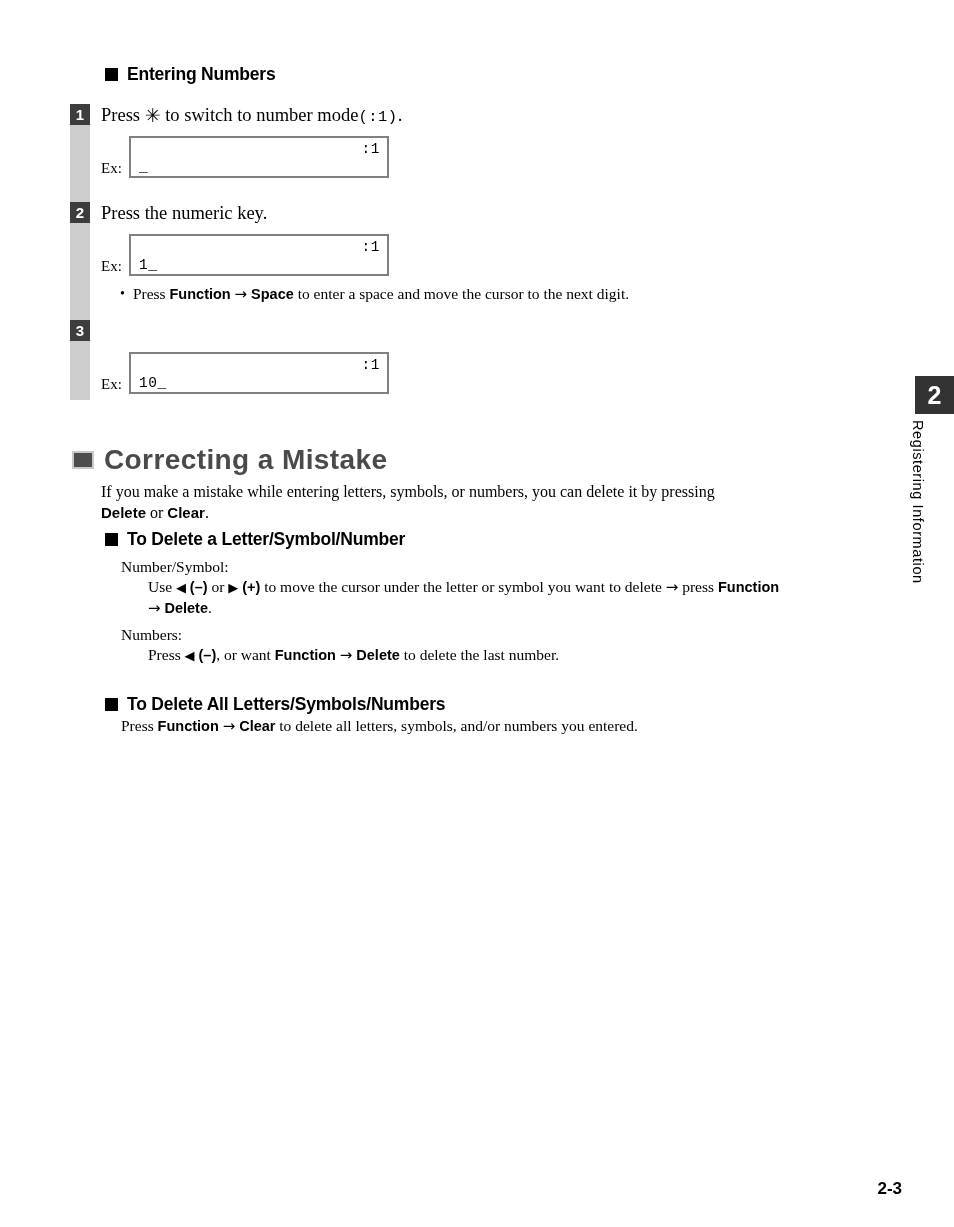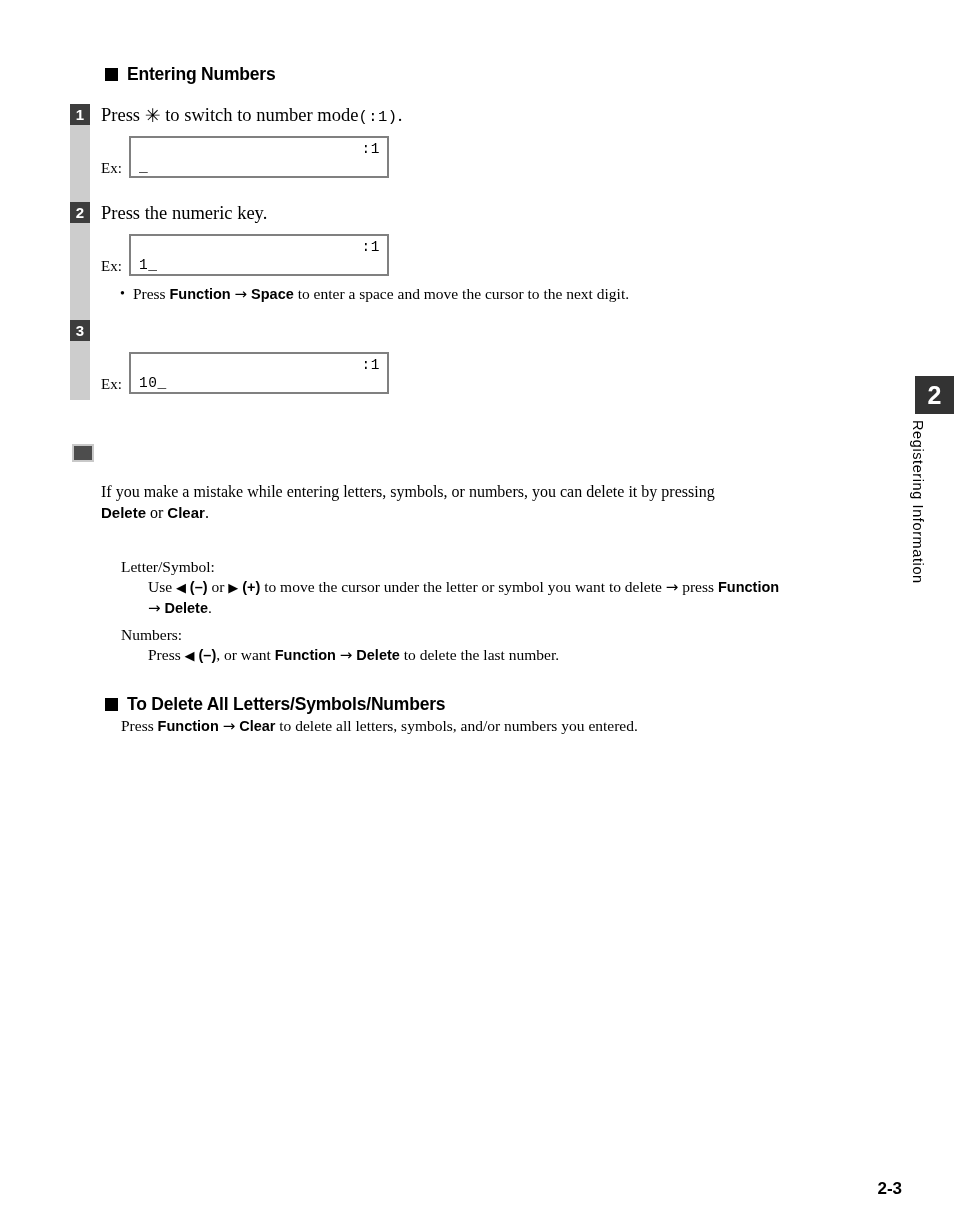--- a/index.html
+++ b/index.html
@@ -282,29 +282,34 @@
   <div class="ex-wrap" style="left:101px; top:352px; width:292px; height:42px;">
     <span class="ex-label">Ex:</span>
     <div class="lcd">
       <span class="lcd-line1">:1</span>
       <span class="lcd-line2">10_</span>
     </div>
   </div>
 
   <div class="h2-row" style="left:72px; top:444px;">
     <span class="sq-gray"></span>
+    <span class="h2-text">Correcting a Mistake</span>
   </div>
 
   <div class="para" style="left:101px; top:481px; width:790px;">
     <span>If you make a mistake while entering letters, symbols, or numbers, you can delete it by pressing</span><br>
     <span class="kb-lg">Delete</span><span> or </span><span class="kb-lg">Clear</span><span>.</span>
   </div>
 
-
-  <div class="para-sm" style="left:121px; top:557px;">Letter/Symbol:</div>
+  <div class="h3-row" style="left:105px; top:529px;">
+    <span class="sq-black"></span>
+    <span class="h3-text">To Delete a Letter/Symbol/Number</span>
+  </div>
+
+  <div class="para-sm" style="left:121px; top:557px;">Number/Symbol:</div>
 
   <div class="para-sm" style="left:148px; top:577px; width:745px;"><span>Use </span><span class="tri">◀</span> <span class="kb">(–)</span><span> or </span><span class="tri">▶</span> <span class="kb">(+)</span><span> to move the cursor under the letter or symbol you want to delete </span><span class="arrow">→</span><span> press </span><span class="kb">Function</span><br><span class="arrow">→</span> <span class="kb">Delete</span><span>.</span></div>
 
   <div class="para-sm" style="left:121px; top:625px;">Numbers:</div>
 
   <div class="para-sm" style="left:148px; top:645px; width:745px;"><span>Press </span><span class="tri">◀</span> <span class="kb">(–)</span><span>, or want </span><span class="kb">Function</span> <span class="arrow">→</span> <span class="kb">Delete</span><span> to delete the last number.</span></div>
 
   <div class="h3-row" style="left:105px; top:694px;">
     <span class="sq-black"></span>
     <span class="h3-text">To Delete All Letters/Symbols/Numbers</span>

